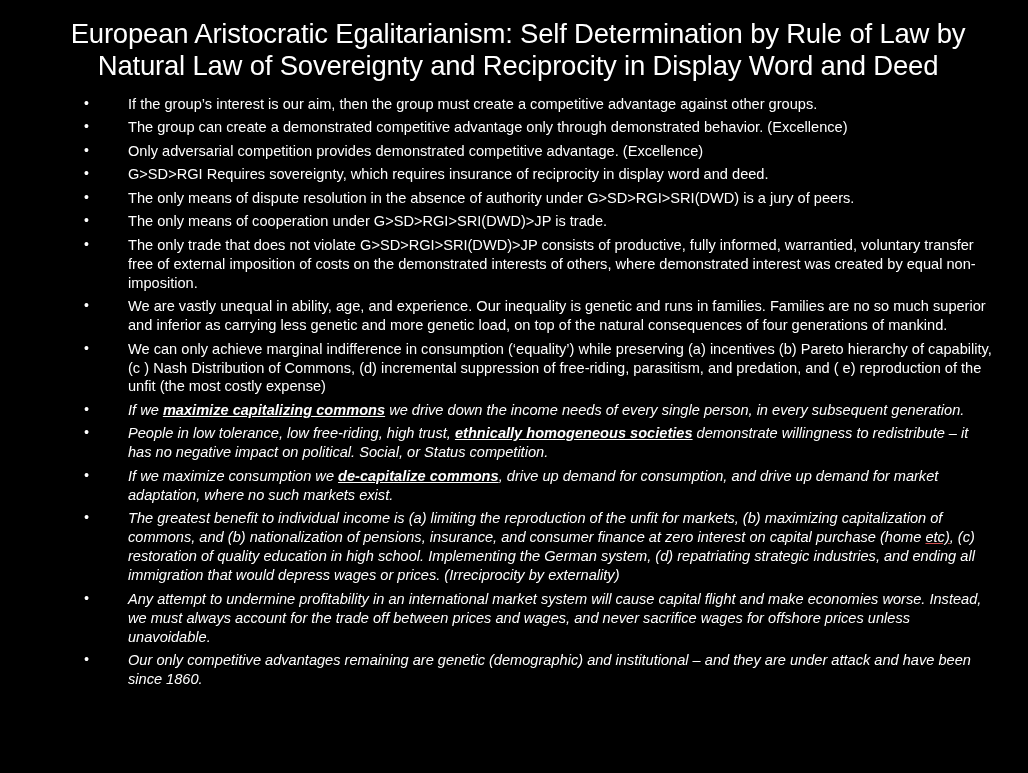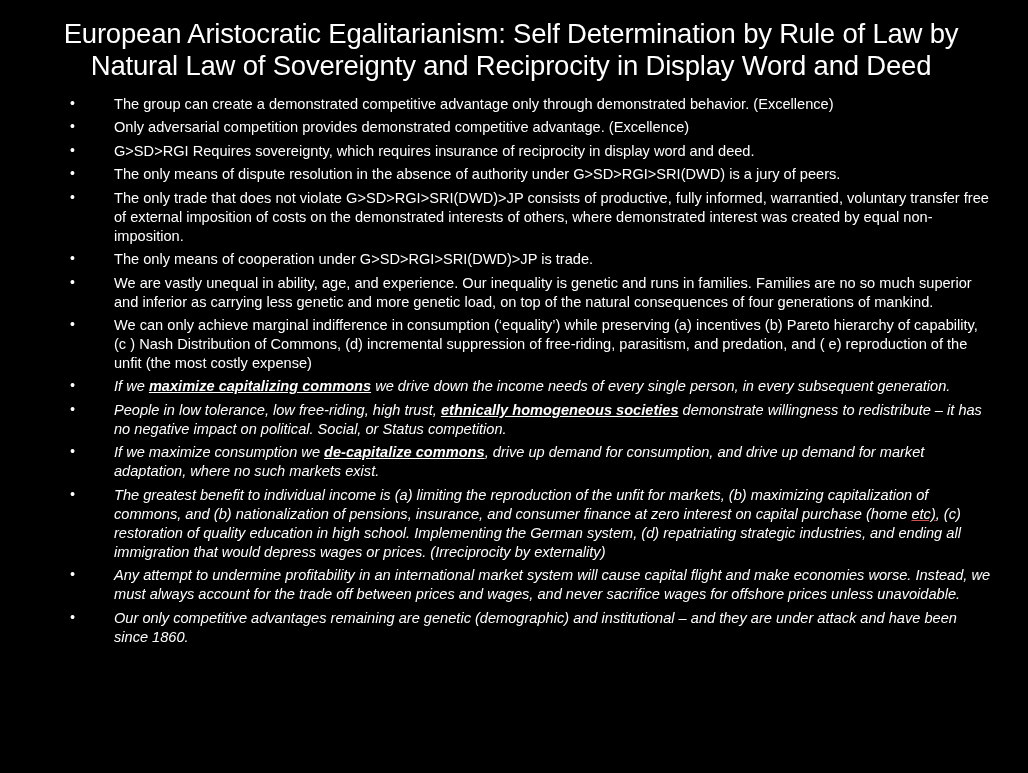--- a/index.html
+++ b/index.html
@@ -11,21 +11,21 @@
     width: 1028px;
     height: 773px;
     overflow: hidden;
     font-family: "Liberation Sans", sans-serif;
     color: #ffffff;
   }
   .slide {
     width: 1028px;
     height: 773px;
     box-sizing: border-box;
-    padding: 10px 26px 0 20px;
+    padding: 10px 26px 0 34px;
     background: #000000;
   }
   .title {
     text-align: center;
     font-size: 27.5px;
     line-height: 1.18;
     font-weight: 400;
     color: #ffffff;
     margin: 8px 6px 12px 6px;
     letter-spacing: -0.2px;
@@ -64,26 +64,27 @@
     text-decoration-color: #d05050;
     text-decoration-style: solid;
   }
 </style>
 </head>
 <body>
 
 <div class="slide">
   <div class="title">European Aristocratic Egalitarianism: Self Determination by Rule of Law by Natural Law of Sovereignty and Reciprocity in Display Word and Deed</div>
   <ul class="bullets" id="bullet-list">
+      <li><span>If the group’s interest is our aim, then the group must create a competitive advantage against other groups.</span></li>
       <li><span>The group can create a demonstrated competitive advantage only through demonstrated behavior. (Excellence)</span></li>
       <li><span>Only adversarial competition provides demonstrated competitive advantage. (Excellence)</span></li>
       <li><span>G&gt;SD&gt;RGI Requires sovereignty, which requires insurance of reciprocity in display word and deed.</span></li>
       <li><span>The only means of dispute resolution in the absence of authority under G&gt;SD&gt;RGI&gt;SRI(DWD) is a jury of peers.</span></li>
+      <li><span>The only means of cooperation under G&gt;SD&gt;RGI&gt;SRI(DWD)&gt;JP  is trade.</span></li>
       <li><span>The only trade that does not violate G&gt;SD&gt;RGI&gt;SRI(DWD)&gt;JP consists of productive, fully informed, warrantied, voluntary transfer free of external imposition of costs on the demonstrated interests of others, where demonstrated interest was created by equal non-imposition.</span></li>
-      <li><span>The only means of cooperation under G&gt;SD&gt;RGI&gt;SRI(DWD)&gt;JP  is trade.</span></li>
       <li><span>We are vastly unequal in ability, age, and experience. Our inequality is genetic and runs in families. Families are no so much superior and inferior as carrying less genetic and more genetic load, on top of the natural consequences of four generations of mankind.</span></li>
       <li><span>We can only achieve marginal indifference in consumption (‘equality’) while preserving (a) incentives (b) Pareto hierarchy of capability, (c ) Nash Distribution of Commons, (d) incremental suppression of free-riding, parasitism, and predation, and ( e) reproduction of the unfit (the most costly expense)</span></li>
       <li class="italic"><span>If we </span><b>maximize capitalizing commons</b><span> we drive down the income needs of every single person, in every subsequent generation.</span></li>
       <li class="italic"><span>People in low tolerance, low free-riding, high trust, </span><b>ethnically homogeneous societies</b><span> demonstrate willingness to redistribute – it has no negative impact on political. Social, or Status competition.</span></li>
       <li class="italic"><span>If we maximize consumption we </span><b>de-capitalize commons</b><span>, drive up demand for consumption, and drive up demand for market adaptation, where no such markets exist.</span></li>
       <li class="italic"><span>The greatest benefit to individual income is (a) limiting the reproduction of the unfit for markets, (b)  maximizing capitalization of commons, and (b) nationalization of pensions, insurance, and consumer finance at zero interest on capital purchase (home </span><span class="underline-red">etc)</span><span>, (c) restoration of quality education in high school. Implementing the German system, (d) repatriating strategic industries, and ending all immigration that would depress wages or prices. (Irreciprocity by externality)</span></li>
       <li class="italic"><span>Any attempt to undermine profitability in an international market system will cause capital flight and make economies worse. Instead, we must always account for the trade off between prices and wages, and never sacrifice wages for offshore  prices unless unavoidable.</span></li>
       <li class="italic"><span>Our only competitive advantages remaining are genetic (demographic) and institutional – and they are under attack and have been since 1860.</span></li>
     </ul>
 </div>

